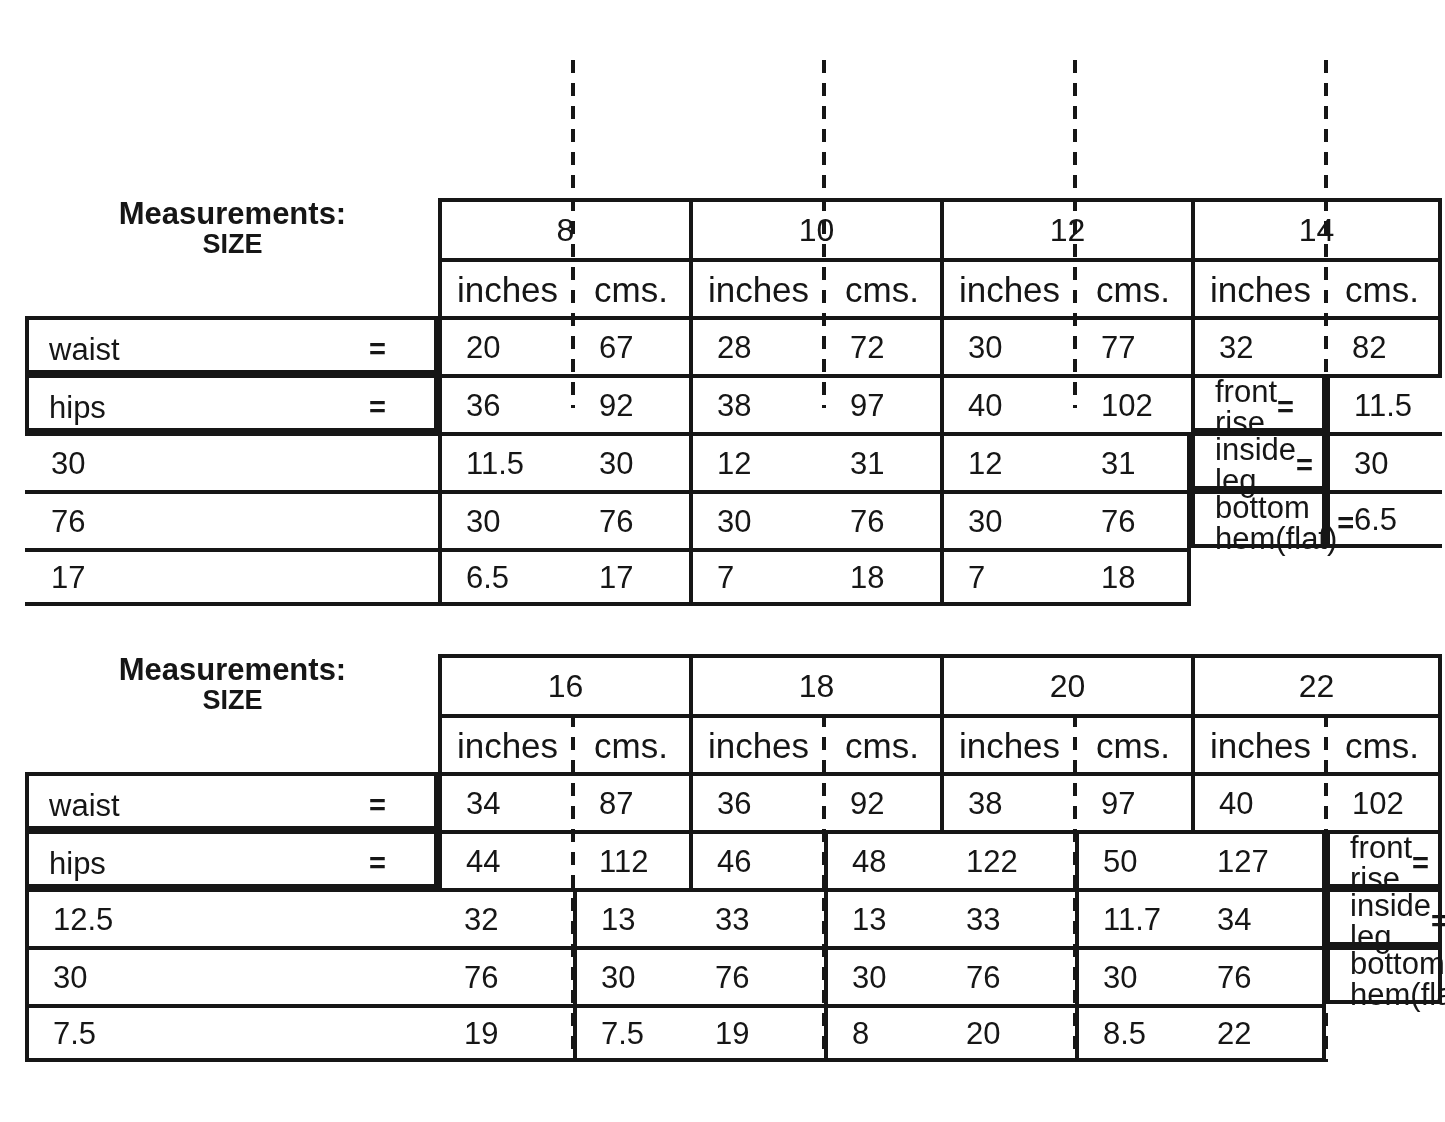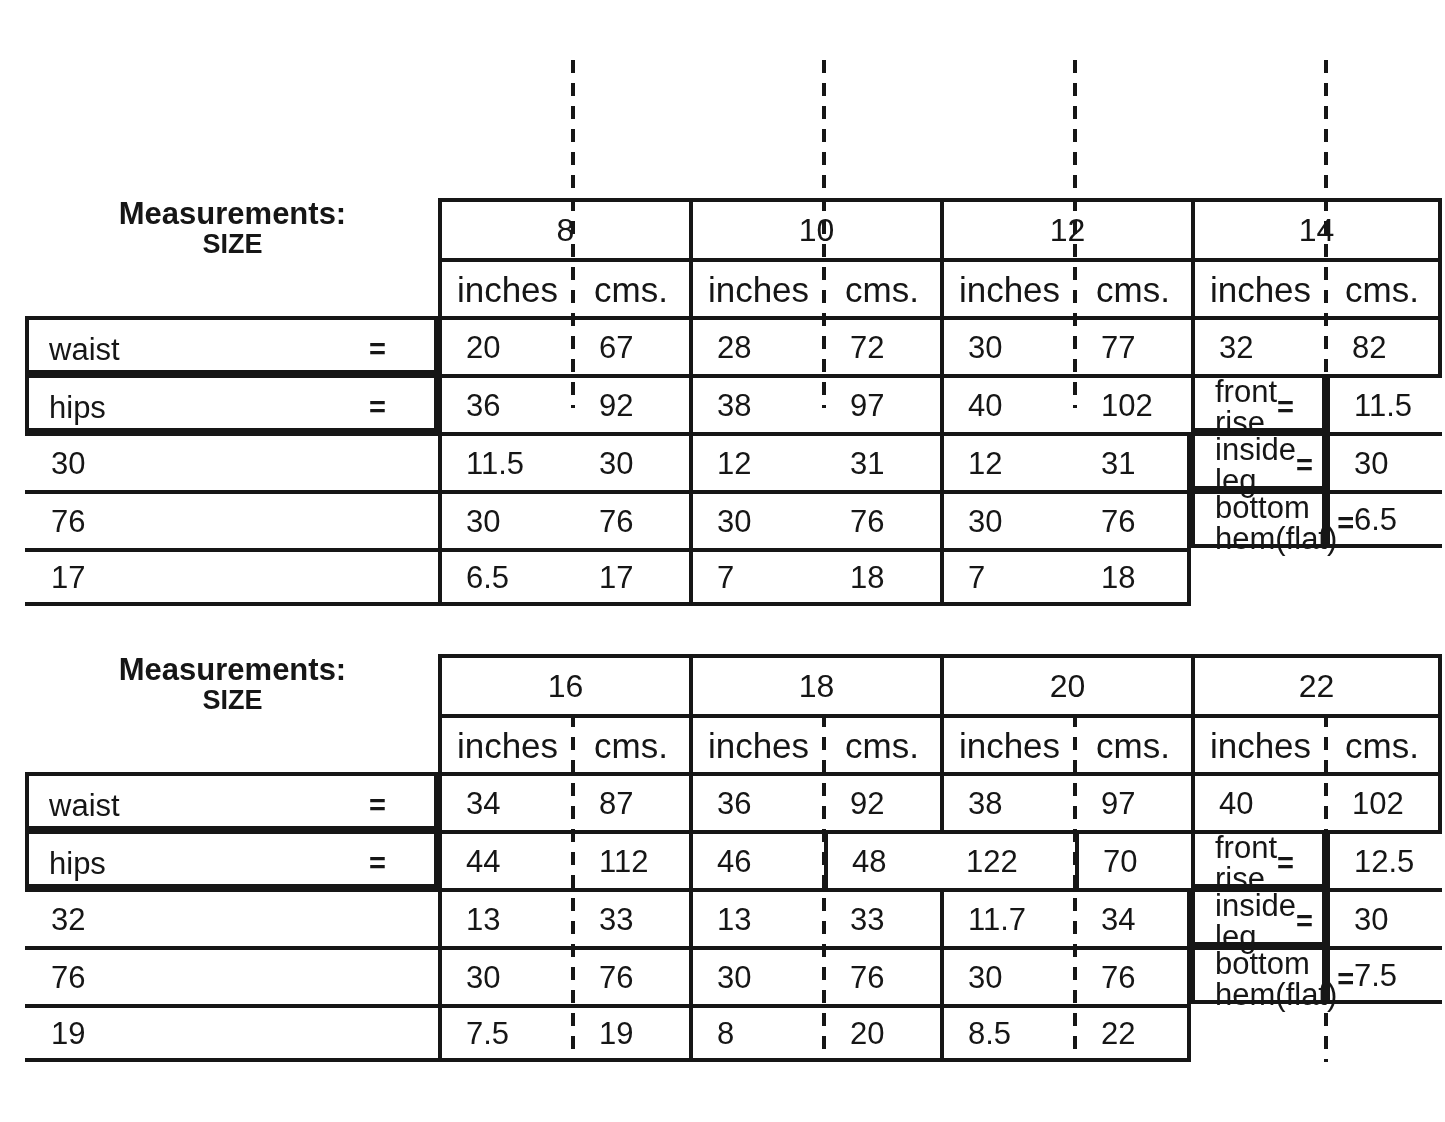--- a/index.html
+++ b/index.html
@@ -171,21 +171,22 @@
 
       <div class="c label-cell">
         <span>hips</span>
         <span class="eq">=</span>
       </div>
       <div class="c val bt bl">44</div>
       <div class="c val valcm bt">112</div>
       <div class="c val bt bl">46</div>
       <div class="c val bt bl">48</div>
       <div class="c val valcm bt">122</div>
-      <div class="c val bt bl">70</div>
+      <div class="c val bt bl">50</div>
+      <div class="c val valcm bt br">127</div>
 
       <div class="c label-cell">
         <span>front rise</span>
         <span class="eq">=</span>
       </div>
       <div class="c val bt bl">12.5</div>
       <div class="c val valcm bt">32</div>
       <div class="c val bt bl">13</div>
       <div class="c val valcm bt">33</div>
       <div class="c val bt bl">13</div>

